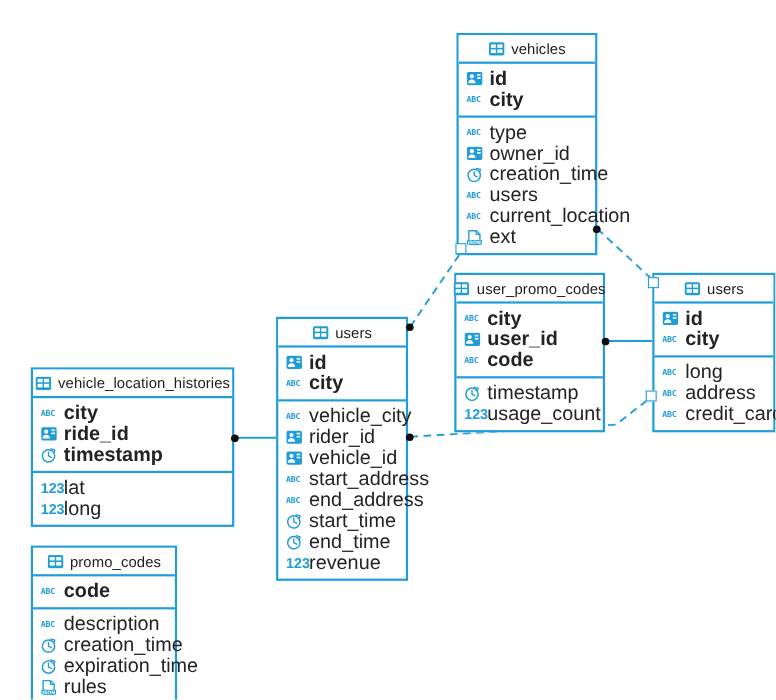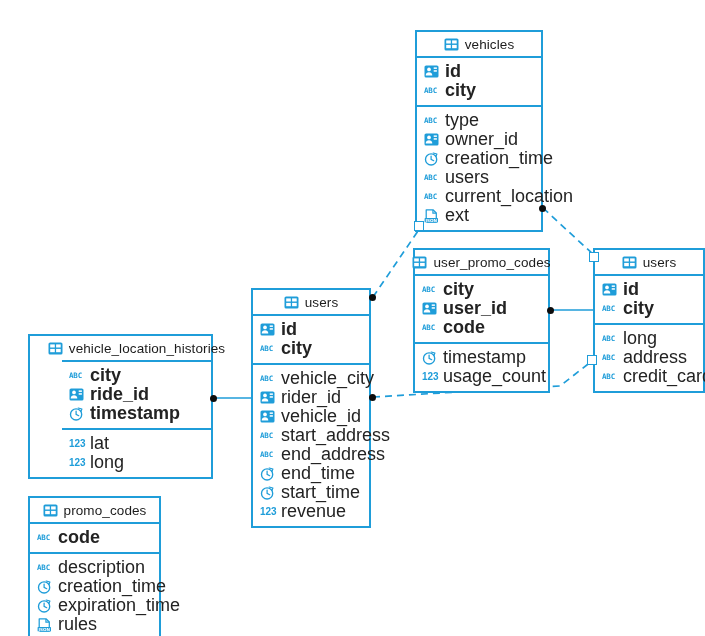--- a/index.html
+++ b/index.html
@@ -58,21 +58,21 @@
   .ic-abc{
     font-family:"DejaVu Sans Mono", monospace;
     font-size:7.5px;font-weight:bold;
     color:#1f9dd9;
     letter-spacing:-0.2px;
     line-height:13px;
     width:15px;text-align:left;
   }
   .ic-num{
     font-family:"Liberation Sans", sans-serif;
-    font-size:10px;font-weight:bold;
+    font-size:13px;font-weight:bold;
     color:#1f9dd9;
     line-height:13px;
     width:15px;text-align:center;
   }
 
   
   .dot{position:absolute;width:7px;height:7px;border-radius:50%;background:#0d0d0d;z-index:3;}
   .sq{position:absolute;width:8px;height:8px;border:1.6px solid #1f9dd9;background:#ffffff;z-index:3;}
 </style>
 </head>
@@ -332,39 +332,39 @@
           <span class="fname">end_address</span>
         </div>
         <div class="field">
           <span class="ic">
     <svg width="15" height="14" viewBox="0 0 15 14">
       <circle cx="7.1" cy="7.4" r="5.6" fill="none" stroke="#1f9dd9" stroke-width="1.35"></circle>
       <path d="M7.1 4.0 L7.1 7.4 L9.7 8.7" fill="none" stroke="#1f9dd9" stroke-width="1.25" stroke-linecap="round"></path>
       <path d="M9.2 1.0 L12.9 2.0 L11.9 4.4" fill="none" stroke="#1f9dd9" stroke-width="1.2" stroke-linecap="round" stroke-linejoin="round"></path>
     </svg>
           </span>
+          <span class="fname">start_time</span>
+        </div>
+        <div class="field">
+          <span class="ic">
+    <svg width="15" height="14" viewBox="0 0 15 14">
+      <circle cx="7.1" cy="7.4" r="5.6" fill="none" stroke="#1f9dd9" stroke-width="1.35"></circle>
+      <path d="M7.1 4.0 L7.1 7.4 L9.7 8.7" fill="none" stroke="#1f9dd9" stroke-width="1.25" stroke-linecap="round"></path>
+      <path d="M9.2 1.0 L12.9 2.0 L11.9 4.4" fill="none" stroke="#1f9dd9" stroke-width="1.2" stroke-linecap="round" stroke-linejoin="round"></path>
+    </svg>
+          </span>
           <span class="fname">end_time</span>
-        </div>
-        <div class="field">
-          <span class="ic">
-    <svg width="15" height="14" viewBox="0 0 15 14">
-      <circle cx="7.1" cy="7.4" r="5.6" fill="none" stroke="#1f9dd9" stroke-width="1.35"></circle>
-      <path d="M7.1 4.0 L7.1 7.4 L9.7 8.7" fill="none" stroke="#1f9dd9" stroke-width="1.25" stroke-linecap="round"></path>
-      <path d="M9.2 1.0 L12.9 2.0 L11.9 4.4" fill="none" stroke="#1f9dd9" stroke-width="1.2" stroke-linecap="round" stroke-linejoin="round"></path>
-    </svg>
-          </span>
-          <span class="fname">start_time</span>
         </div>
         <div class="field">
           <span class="ic ic-num">123</span>
           <span class="fname">revenue</span>
         </div>
       </div>
     </div>
-    <div class="table-node" style="left: 28px; top: 334px; width: 185px; padding-left: 32px;">
+    <div class="table-node" style="left: 28px; top: 334px; width: 185px;">
       <div class="tbl-header">
         <span class="ic">
     <svg width="15" height="13" viewBox="0 0 15 13">
       <rect x="0.5" y="0.5" width="14" height="12" rx="1.6" fill="#1f9dd9"></rect>
       <rect x="2.2" y="2.4" width="4.6" height="3.1" fill="#ffffff"></rect>
       <rect x="8.1" y="2.4" width="4.6" height="3.1" fill="#ffffff"></rect>
       <rect x="2.2" y="6.9" width="4.6" height="3.3" fill="#ffffff"></rect>
       <rect x="8.1" y="6.9" width="4.6" height="3.3" fill="#ffffff"></rect>
     </svg>
         </span>

